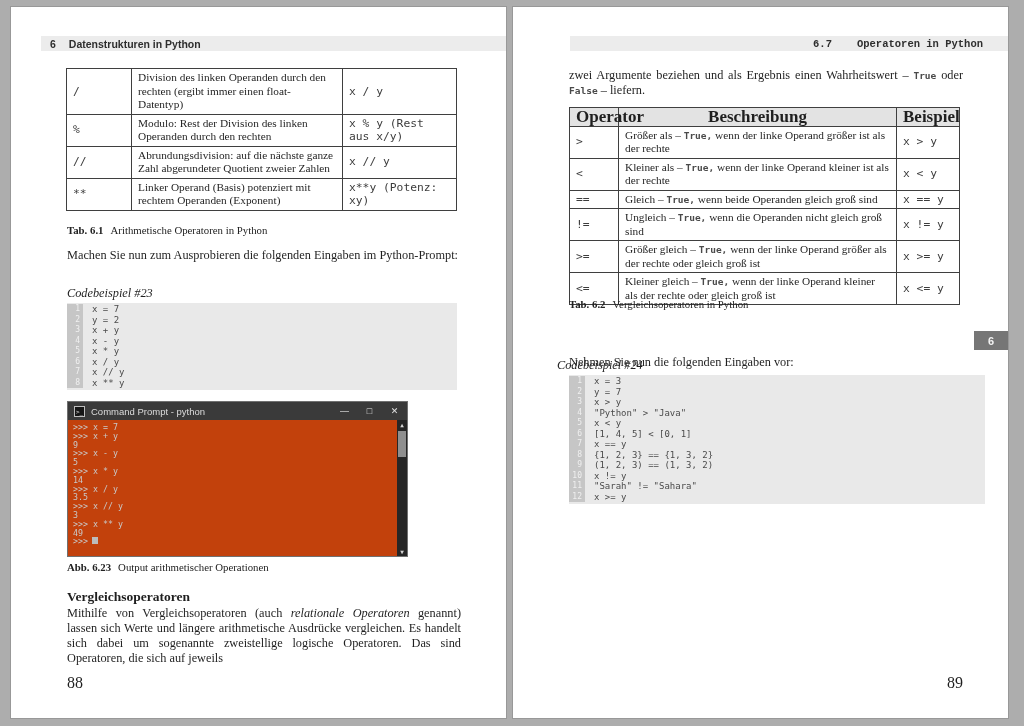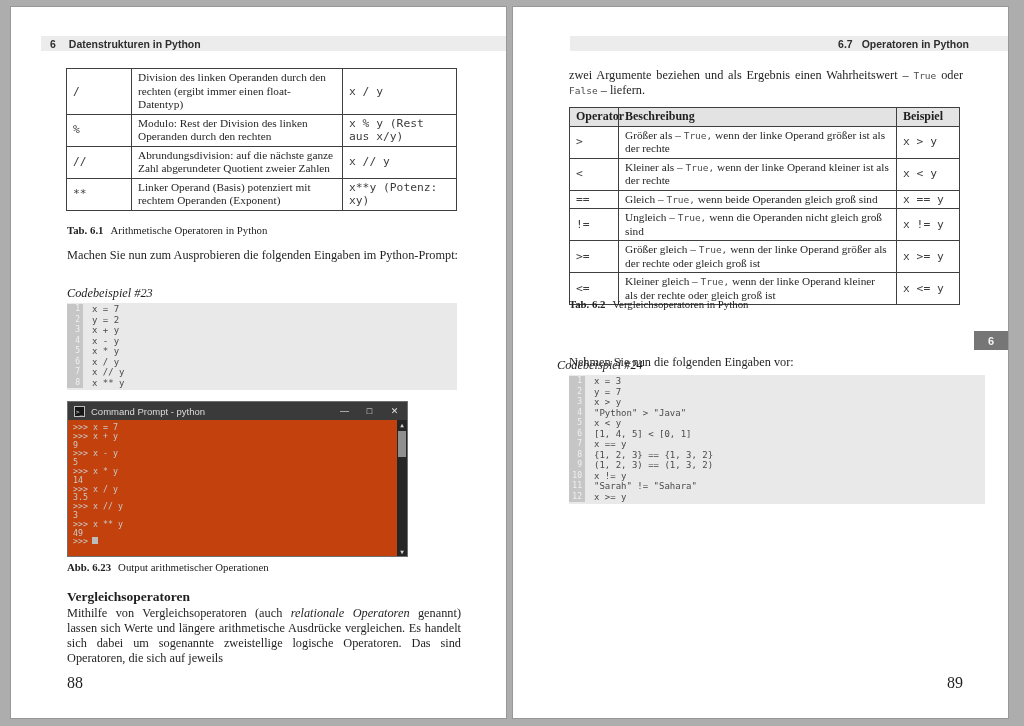--- a/index.html
+++ b/index.html
@@ -16,31 +16,31 @@
   #page-right { left: 512px; }
 
   
   .band {
     position: absolute; top: 29px; height: 15px; background: #ececec;
     display: flex; align-items: center;
     font-family: "Liberation Sans", sans-serif; font-weight: bold;
     font-size: 10.5px; color: #2e2e2e;
   }
   .band-left { left: 30px; right: 0; padding-left: 9px; gap: 13px; }
-  .band-right { left: 57px; right: 0; justify-content: flex-end; padding-right: 39px; gap: 9px; }
+  .band-right { left: 57px; right: 0; justify-content: flex-end; padding-right: 25px; gap: 25px; font-family: Liberation Mono, monospace; }
 
   
   table.booktable { border-collapse: collapse; table-layout: fixed; }
   table.booktable td, table.booktable th {
     border: 1px solid #3f3f3f; padding: 2px 6px; vertical-align: middle;
     font-size: 11.3px; line-height: 13.5px; text-align: left;
   }
-  table.booktable th { background: #e3e3e3; font-weight: bold; font-size: 12px; }
+  table.booktable th { background: #e3e3e3; font-weight: bold; font-size: 17px; text-align: center; }
   .mono, td.mono { font-family: "DejaVu Sans Mono", monospace; font-size: 9.5px; color: #3c3c3c; }
-  .inline-mono { font-family: "DejaVu Sans Mono", monospace; font-size: 9.5px; color: #4a4a4a; }
+  .inline-mono { font-family: "DejaVu Sans Mono", monospace; font-size: 9.5px; color: #4a4a4a; font-weight: bold; }
   .italic { font-style: italic; }
 
   .caption { position: absolute; font-size: 10.8px; color: #222; }
   .caption b { font-weight: bold; margin-right: 7px; }
 
   .bodytext { position: absolute; font-size: 12.3px; line-height: 15px; text-align: justify; }
 
   .code-title { position: absolute; font-style: italic; font-size: 12.3px; }
 
   

